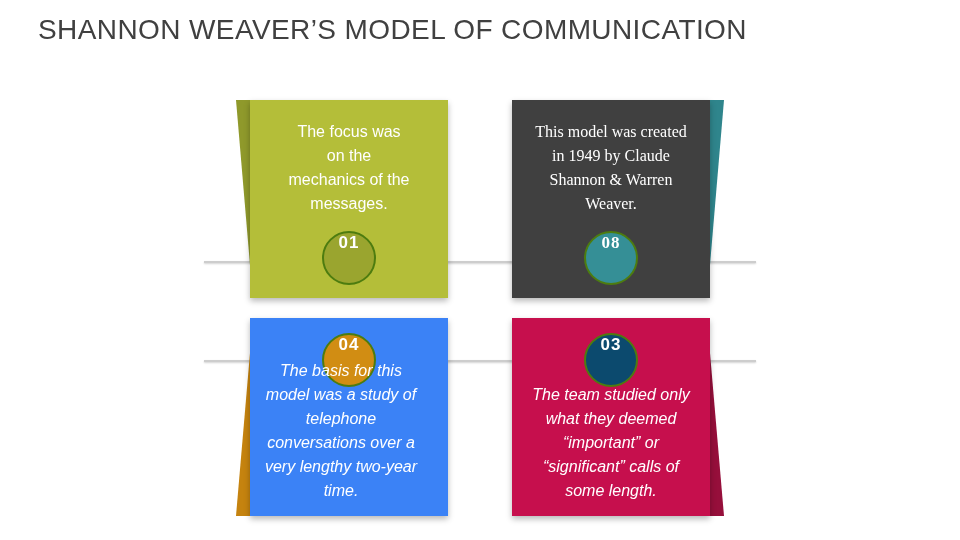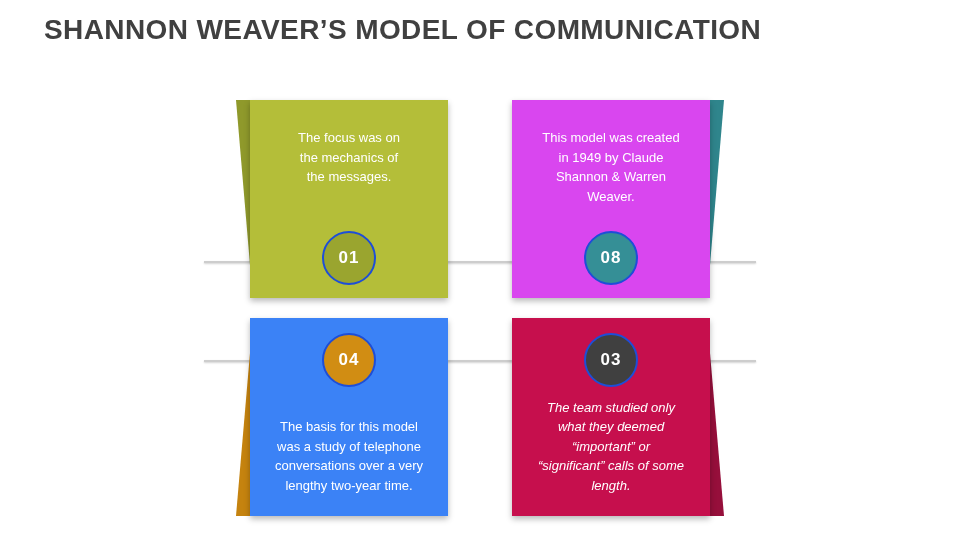--- a/index.html
+++ b/index.html
@@ -4,22 +4,22 @@
 <style>
   html,body{margin:0;padding:0;}
   body{
     width:960px;height:540px;
     background:#ffffff;
     font-family:"Liberation Sans", sans-serif;
     position:relative;overflow:hidden;
   }
   .slide{position:absolute;inset:0;}
   .title{
-    position:absolute;left:44px;top:14px;margin:0;
-    font-size:28px;font-weight:bold;color:#404040;
+    position:absolute;left:38px;top:14px;margin:0;
+    font-size:28px;font-weight:normal;color:#404040;
     letter-spacing:0.4px;
   }
   .hline{
     position:absolute;left:204px;width:552px;height:2px;
     background:#cdcdcd;box-shadow:0 1px 2px rgba(0,0,0,.18);
     z-index:0;
   }
   .hline.top{top:261px;}
   .hline.bottom{top:360px;}
 
@@ -32,32 +32,32 @@
   .panel{
     position:absolute;width:198px;height:198px;color:#ffffff;
     box-shadow:0 3px 6px rgba(0,0,0,.28);z-index:2;
   }
   .panel.tl{left:250px;top:100px;}
   .panel.tr{left:512px;top:100px;}
   .panel.bl{left:250px;top:318px;}
   .panel.br{left:512px;top:318px;}
 
   .panel p{
-    margin:8px;position:absolute;text-align:center;
-    font-size:13px;line-height:1.5;font-weight:400;
+    margin:0;position:absolute;text-align:center;
+    font-size:16px;line-height:1.5;font-weight:400;
   }
   .panel.tl p{top:20px;left:38px;right:38px;}
   .panel.tr p{top:20px;left:22px;right:22px;}
-  .panel.bl p{bottom:13px;left:12px;right:12px;}
+  .panel.bl p{bottom:13px;left:12px;right:28px;font-style:italic;}
   .panel.br p{bottom:13px;left:18px;right:18px;font-style:italic;}
 
   .circle{
     position:absolute;left:72px;width:54px;height:54px;
-    box-sizing:border-box;border:2px solid #1d4ed8;border-radius:50%;
-    display:flex;align-items:center;justify-content:center;
+    box-sizing:border-box;border:2px solid #4d7c0f;border-radius:50%;
+    display:flex;align-items:flex-start;justify-content:center;
     font-weight:bold;font-size:17px;letter-spacing:1px;color:#ffffff;
   }
   .panel.tl .circle,.panel.tr .circle{top:131px;}
   .panel.bl .circle,.panel.br .circle{top:15px;}
 </style>
 </head>
 <body>
 
 <div class="slide">
 
@@ -71,34 +71,34 @@
   <div class="flap bl" style="background: rgb(197, 131, 15);"></div>
   <div class="flap br" style="background: rgb(150, 15, 59);"></div>
 
   <div class="panel tl" style="background: rgb(180, 190, 57);">
     <p>The focus was on the mechanics of the messages.</p>
     <div class="circle" style="background: rgb(154, 165, 47);">
       <span>01</span>
     </div>
   </div>
 
-  <div class="panel tr" style="background: #d946ef;">
+  <div class="panel tr" style="background: #404040; font-family: Liberation Serif, serif;">
     <p>This model was created in 1949 by Claude Shannon &amp; Warren Weaver.</p>
     <div class="circle" style="background: rgb(53, 143, 150);">
       <span>08</span>
     </div>
   </div>
 
   <div class="panel bl" style="background: #3b82f6;">
     <div class="circle" style="background: rgb(209, 141, 19);">
       <span>04</span>
     </div>
     <p>The basis for this model was a study of telephone conversations over a very lengthy two-year time.</p>
   </div>
 
   <div class="panel br" style="background: rgb(198, 15, 77);">
-    <div class="circle" style="background: #404040;">
+    <div class="circle" style="background: #0c4a6e;">
       <span>03</span>
     </div>
     <p>The team studied only what they deemed “important” or “significant” calls of some length.</p>
   </div>
 
 </div>
 
 </body></html>

